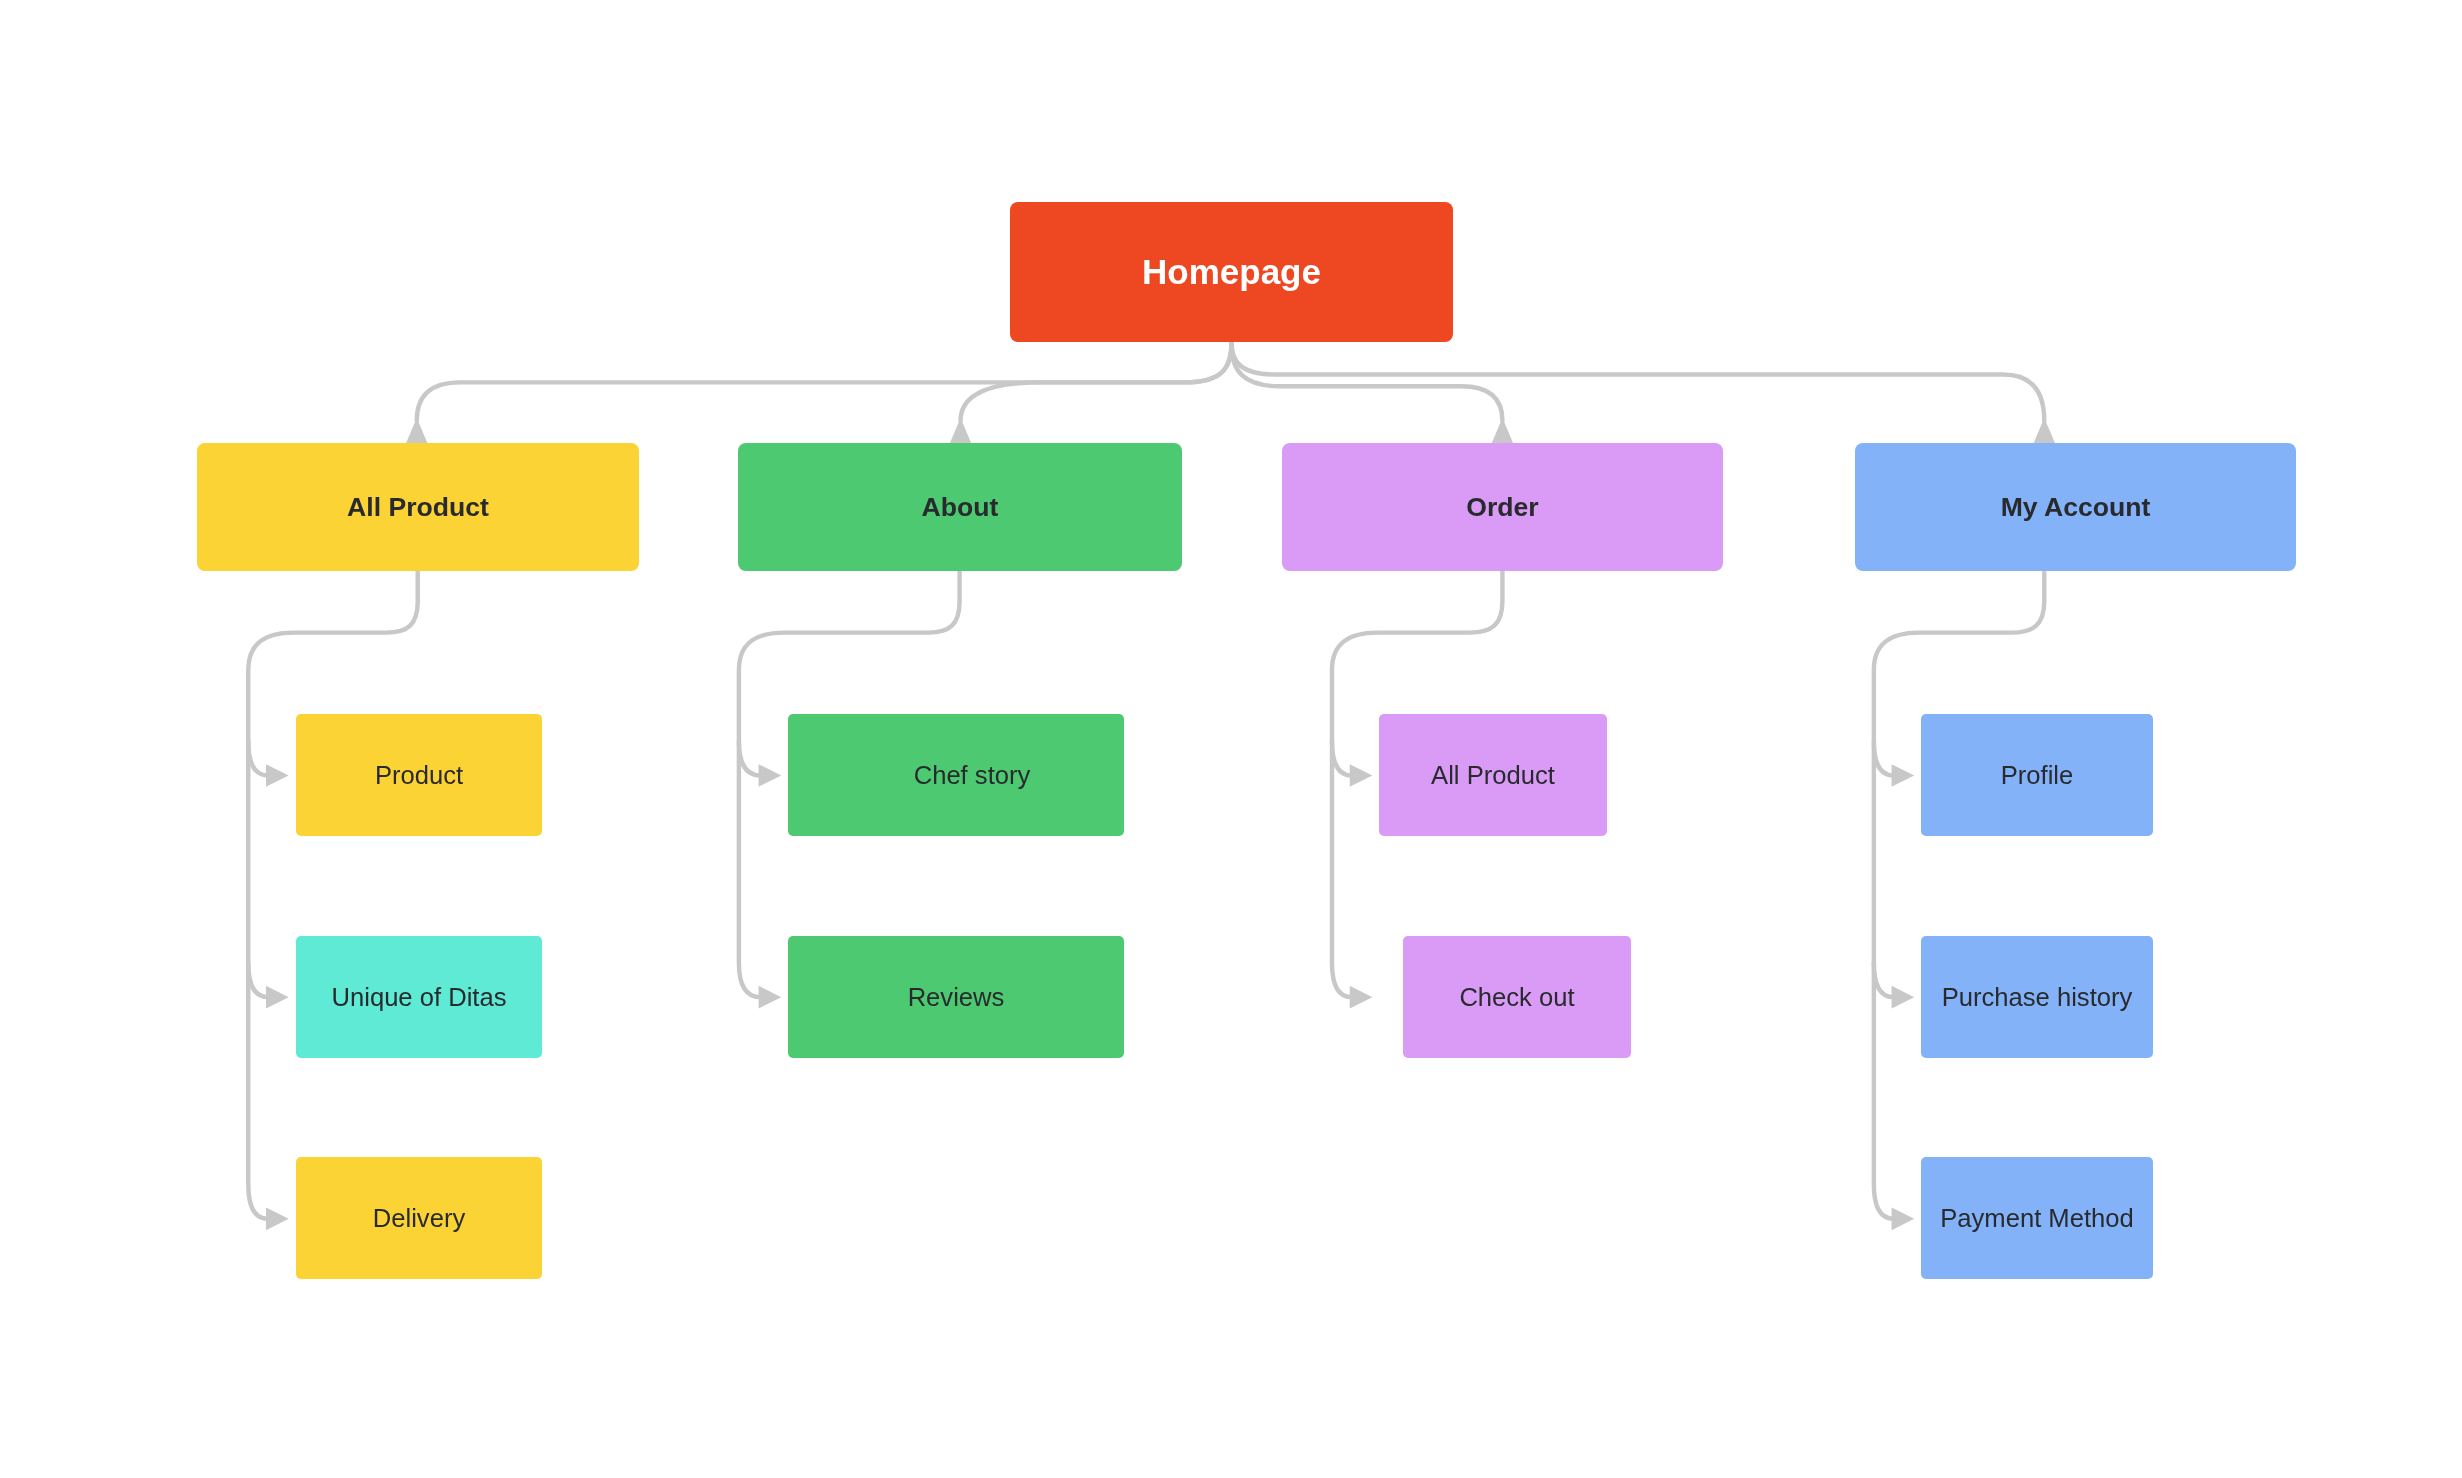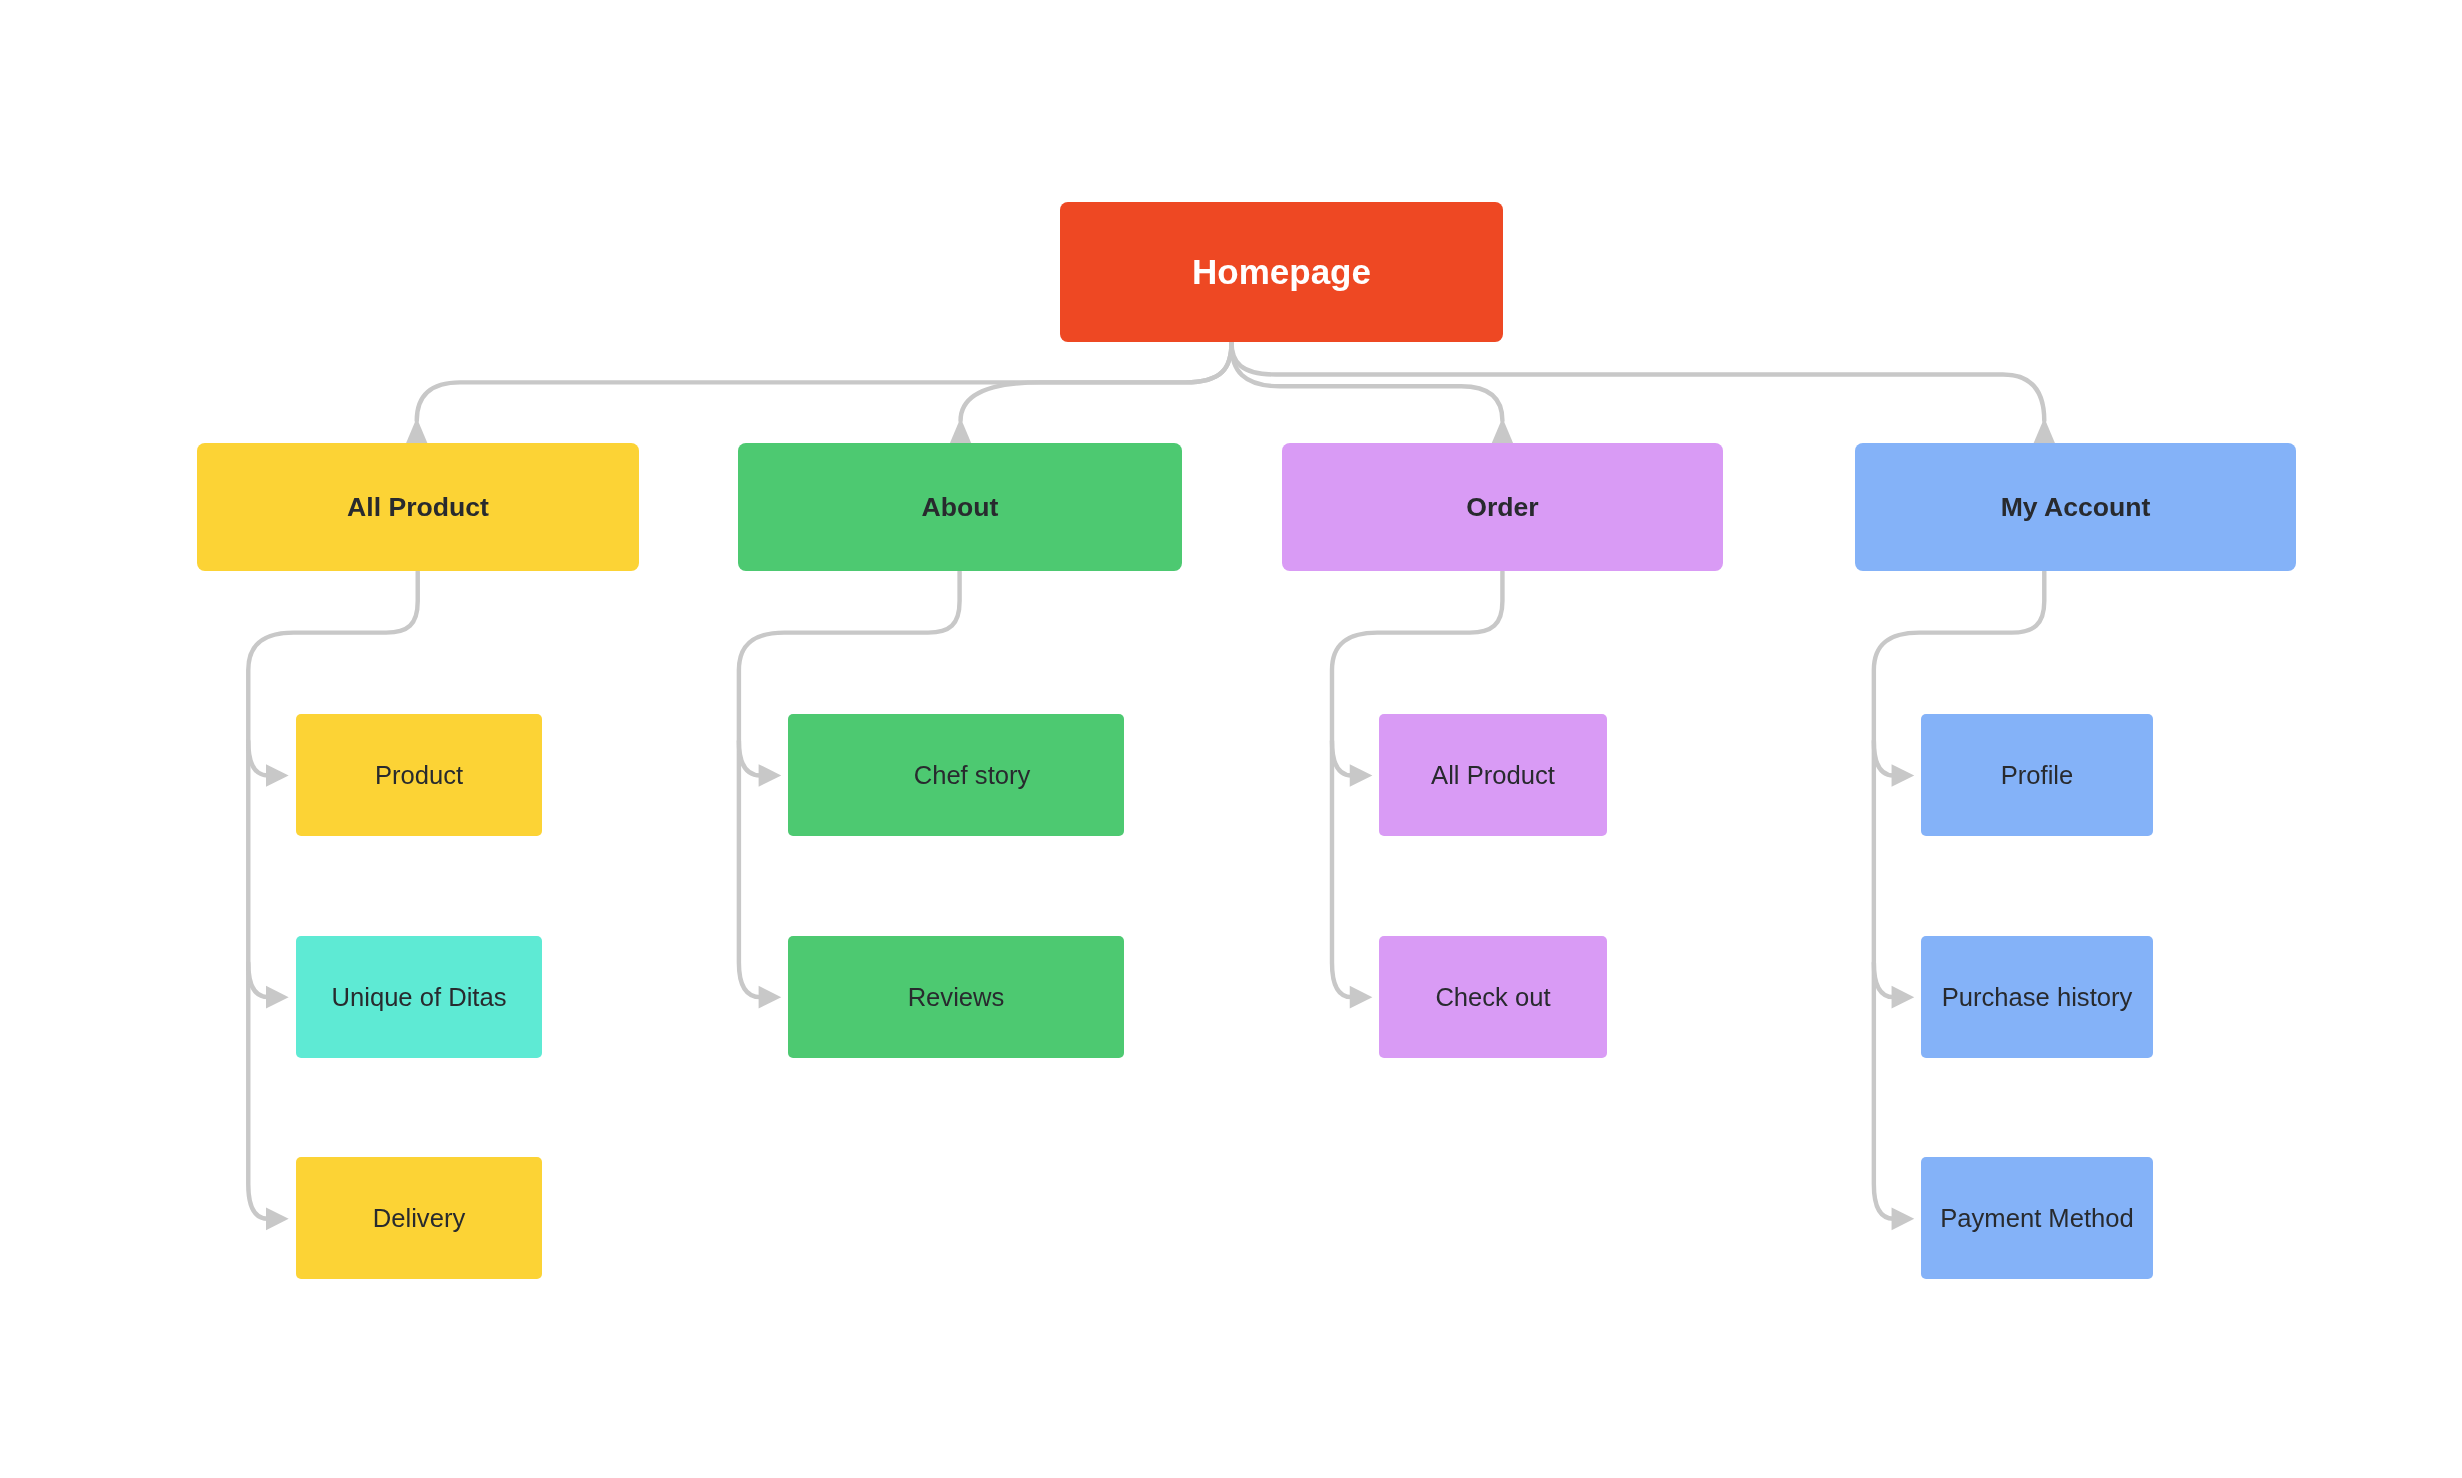--- a/index.html
+++ b/index.html
@@ -20,21 +20,21 @@
   svg.wires{position:absolute;left:0;top:0;width:2463px;height:1479px;}
   svg.wires path.wire{fill:none;stroke:var(--connector);stroke-width:4.5;stroke-linecap:round;stroke-linejoin:round;}
   svg.wires polygon.head{fill:var(--connector);stroke:none;}
   .node{
     position:absolute;
     display:flex;align-items:center;justify-content:center;
     text-align:center;
     color:var(--text-dark);
   }
   .node-root{
-    left:1060px;top:202px;width:443px;height:140px;
+    left:1010px;top:202px;width:443px;height:140px;
     border-radius:7.9px;
     font-size:35px;font-weight:bold;color:var(--text-light);
   }
   .node-cat{
     top:443px;height:128px;border-radius:7.9px;
     font-size:26.6px;font-weight:bold;
   }
   .cat-0{left:197px;width:442px;}
   .cat-1{left:738px;width:444px;}
   .cat-2{left:1282px;width:441px;}
@@ -141,21 +141,21 @@
   <div class="node node-child col-1 row-0" style="background-color: rgb(77, 201, 113); padding-left: 32px;">
     <span>Chef story</span>
   </div>
   <div class="node node-child col-1 row-1" style="background-color: rgb(77, 201, 113);">
     <span>Reviews</span>
   </div>
 
   <div class="node node-child col-2 row-0" style="background-color: rgb(217, 155, 245);">
     <span>All Product</span>
   </div>
-  <div class="node node-child col-2 row-1" style="background-color: rgb(217, 155, 245);">
+  <div class="node node-child col-2 row-1" style="background-color: rgb(217, 155, 245); margin-left: 24px;">
     <span>Check out</span>
   </div>
 
   <div class="node node-child col-3 row-0" style="background-color: rgb(132, 178, 248);">
     <span>Profile</span>
   </div>
   <div class="node node-child col-3 row-1" style="background-color: rgb(132, 178, 248);">
     <span>Purchase history</span>
   </div>
   <div class="node node-child col-3 row-2" style="background-color: rgb(132, 178, 248);">

